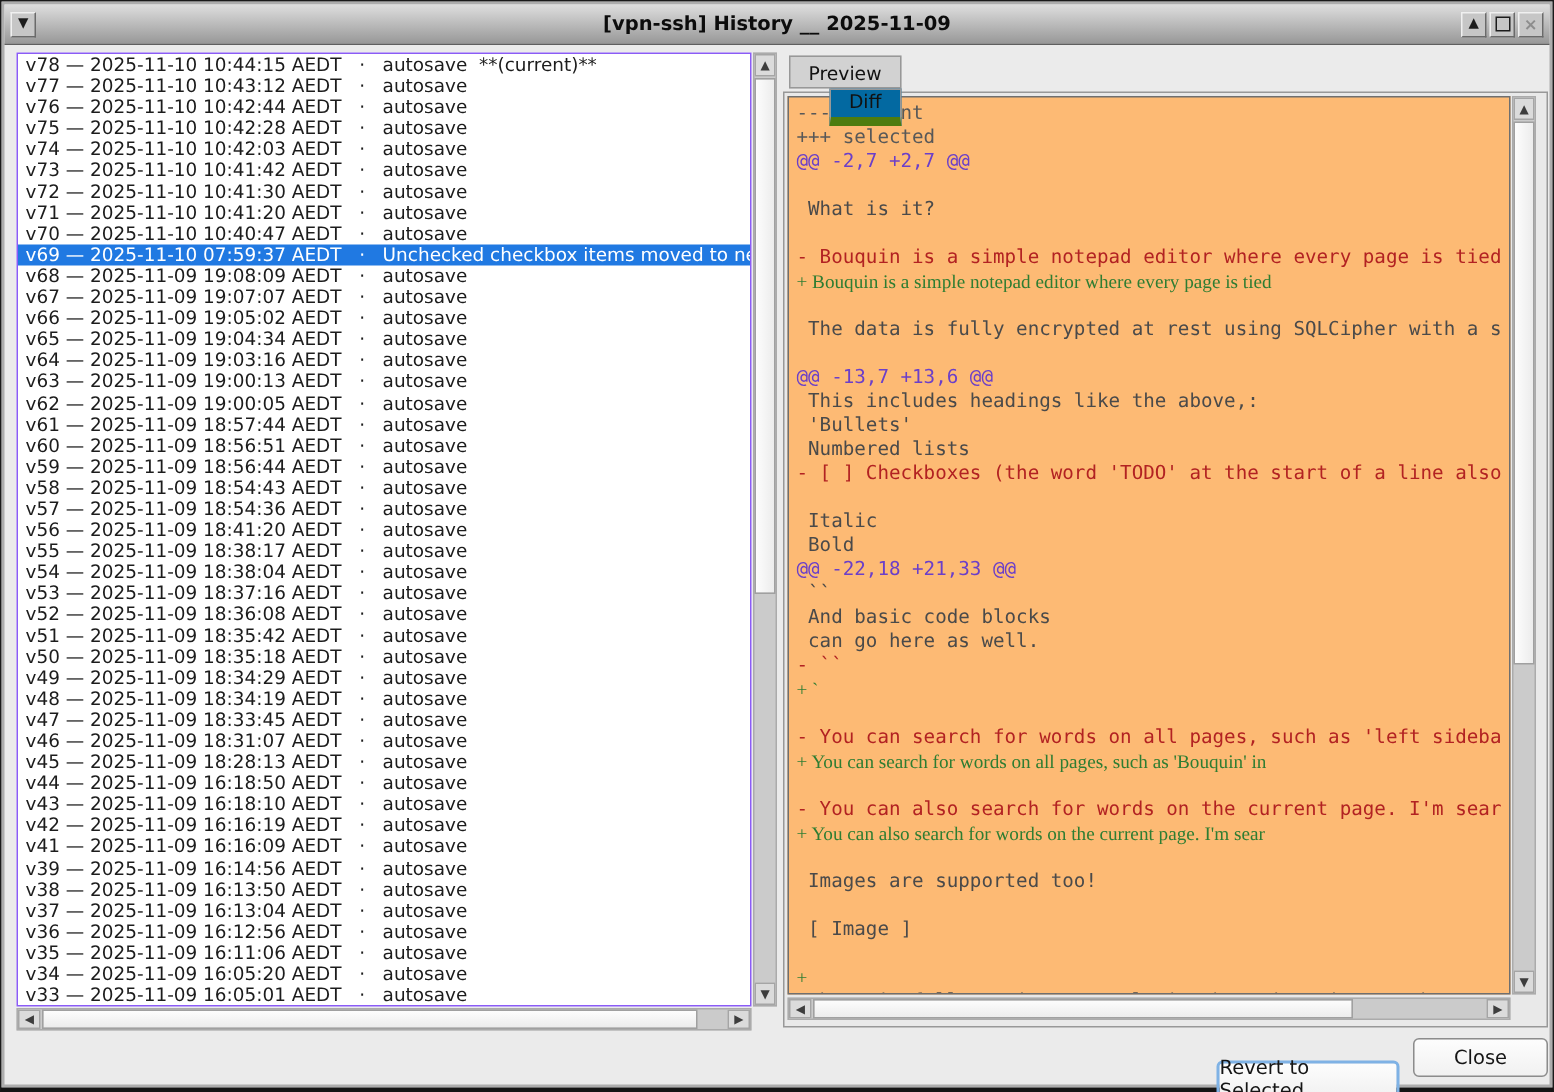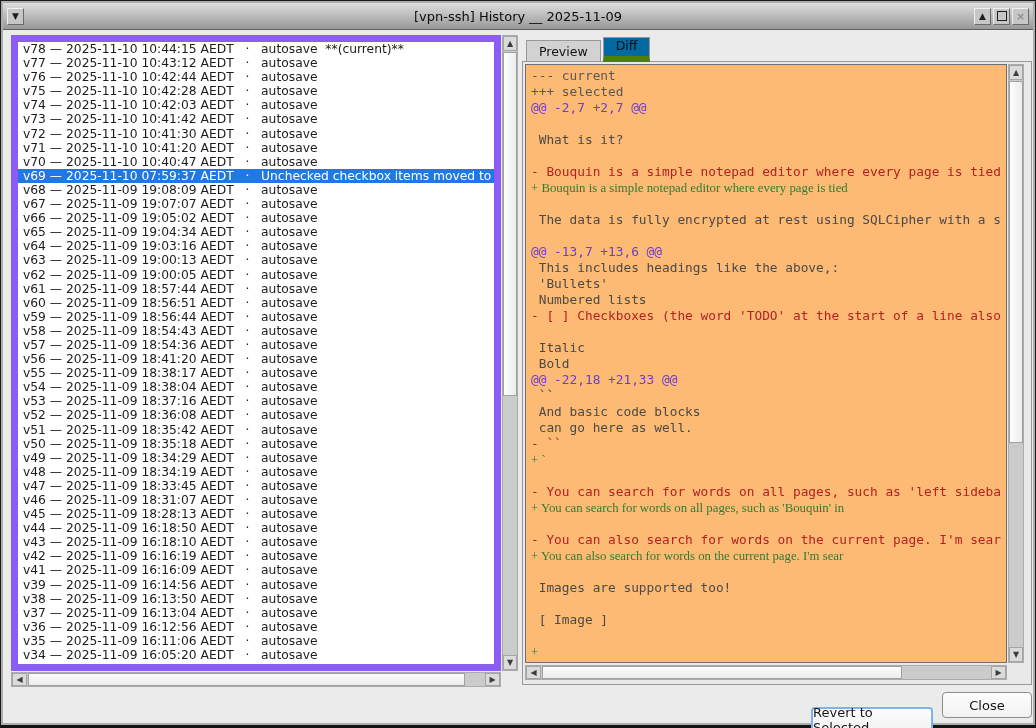--- a/index.html
+++ b/index.html
@@ -5,32 +5,32 @@
   html,body{margin:0;padding:0;background:#dcdcdc;}
   body{width:1036px;height:728px;overflow:hidden;font-family:"DejaVu Sans",sans-serif;}
   .window{position:relative;width:1036px;height:728px;box-sizing:border-box;
     border:1px solid #1a1a1a;border-bottom:3px solid #141414;background:#ebebeb;
     box-shadow:inset 0 0 0 2px #adadad;}
   
   .titlebar{position:absolute;left:2px;top:2px;right:2px;height:26px;
     background:linear-gradient(#dedede,#989898);border-bottom:1px solid #5f5f5f;
     display:flex;align-items:center;}
   .title-text{position:absolute;left:0;right:0;text-align:center;
-    font-weight:normal;font-size:13px;color:#0c0c0c;pointer-events:none;}
+    font-weight:bold;font-size:13px;color:#0c0c0c;pointer-events:none;}
   .wm-btn{width:17px;height:17px;box-sizing:border-box;background:#c6c6c6;
     border:1px solid;border-color:#f0f0f0 #6a6a6a #6a6a6a #f0f0f0;
     display:flex;align-items:center;justify-content:center;
     font-size:9px;line-height:1;color:#1c1c1c;margin-left:2px;}
   .wm-menu{margin-left:4px;}
   .wm-group{position:absolute;right:4px;display:flex;}
   .wm-close{color:#8d8d8d;font-size:11px;font-weight:bold;}
   .wm-max-glyph{width:8px;height:8px;border:1px solid #1c1c1c;display:block;}
   
   .listbox{position:absolute;left:10px;top:34px;width:490px;height:636px;
-    box-sizing:border-box;background:#ffffff;border:7px solid #8b5cf6;
+    box-sizing:border-box;background:#ffffff;border:1px solid #8b5cf6;
     overflow:hidden;}
   .list-row{height:14.1px;line-height:14.1px;font-size:12.3px;color:#1c1c1c;
     white-space:pre;padding-left:5px;overflow:hidden;}
   .list-row.selected{background:var(--sel-bg);color:var(--sel-fg);}
   
   .sb{position:absolute;box-sizing:border-box;background:#cbcbcb;
     border:1px solid #ababab;}
   .sb-btn{position:absolute;box-sizing:border-box;background:#dbdbdb;
     border:1px solid #a5a5a5;color:#3d3d3d;font-size:8px;line-height:1;
     display:flex;align-items:center;justify-content:center;}
@@ -50,21 +50,21 @@
   
   #diff-vsb{left:1007px;top:63px;width:16px;height:599px;}
   #diff-vsb .up{top:0;}      #diff-vsb .down{bottom:0;}
   #diff-vsb .sb-thumb{left:0;width:14px;top:16px;height:362px;}
   
   #diff-hsb{left:524px;top:664px;width:482px;height:15px;}
   #diff-hsb .left{left:0;}   #diff-hsb .right{right:0;}
   #diff-hsb .sb-thumb{top:0;height:13px;left:16px;width:360px;}
   
   .tabs{position:absolute;left:525px;top:36px;height:25px;display:flex;
-    align-items:flex-end;z-index:2;}
+    align-items:flex-end;z-index:2;flex-direction:column;}
   .tab{box-sizing:border-box;font-size:12.5px;color:#111;padding:3px 12px 4px;
     background:#d2d2d2;border:1px solid #989898;height:22px;}
   .tab.active{background:#0369a1;height:25px;border-bottom:6px solid #4d7c0f;
     padding-top:0;}
   .tab + .tab{margin-left:2px;}
   .nb-panel{position:absolute;left:521px;top:60px;width:510px;height:624px;
     box-sizing:border-box;border:1px solid #989898;background:#e9e9e9;}
   
   .diff-text{position:absolute;left:524px;top:63px;width:482px;height:599px;
     box-sizing:border-box;background:#fdba74;border:1px solid #6f6f6f;

